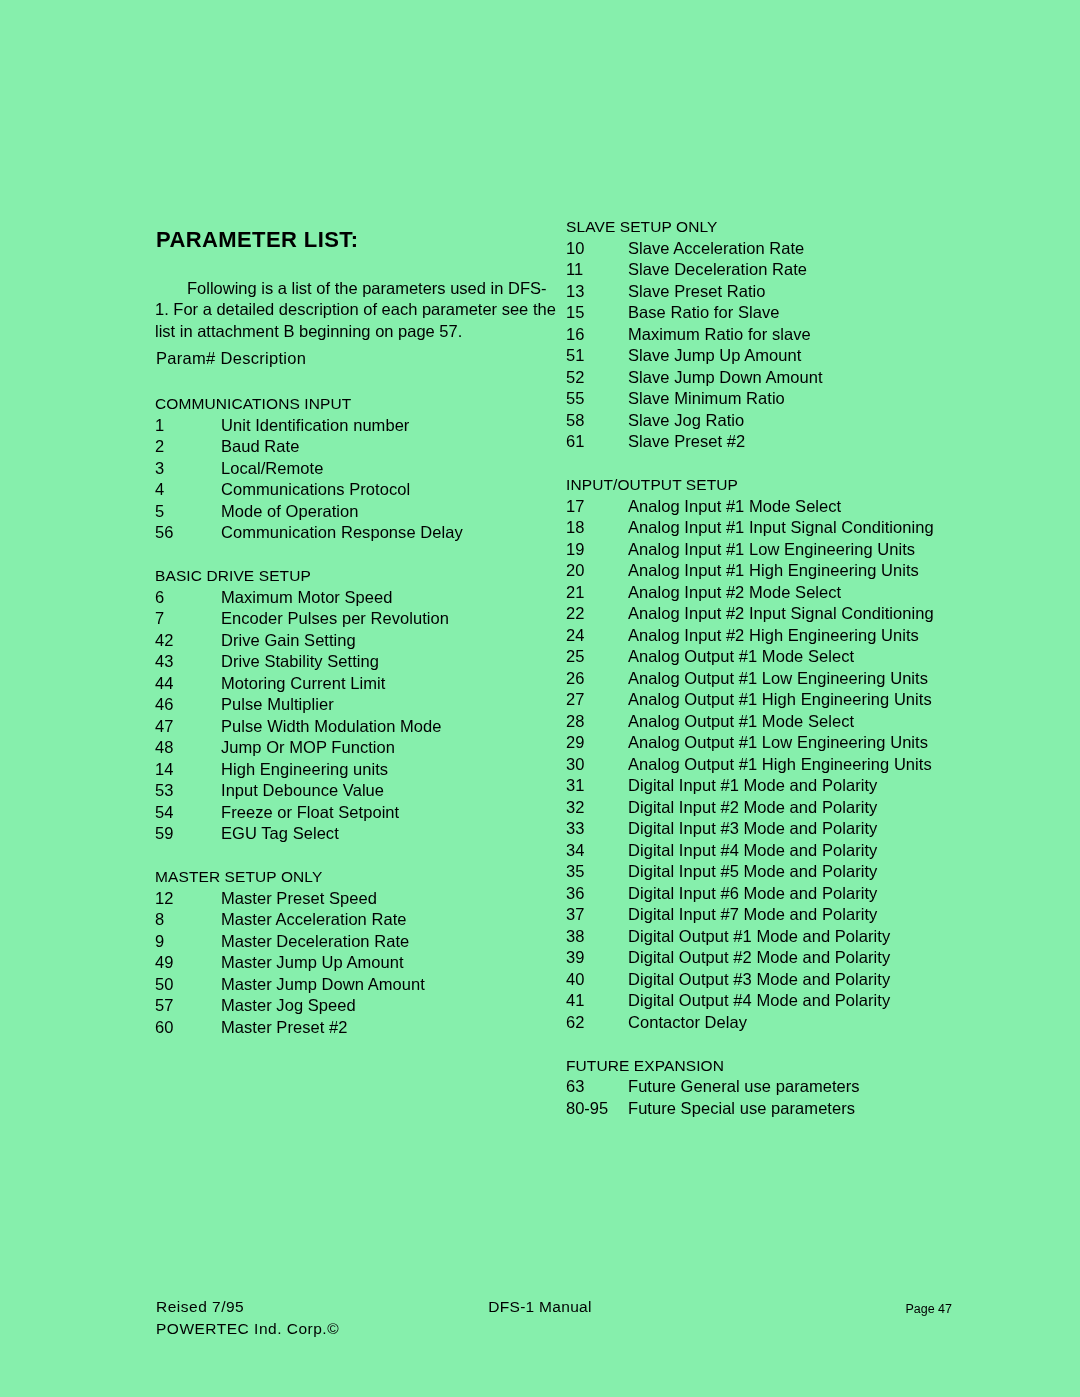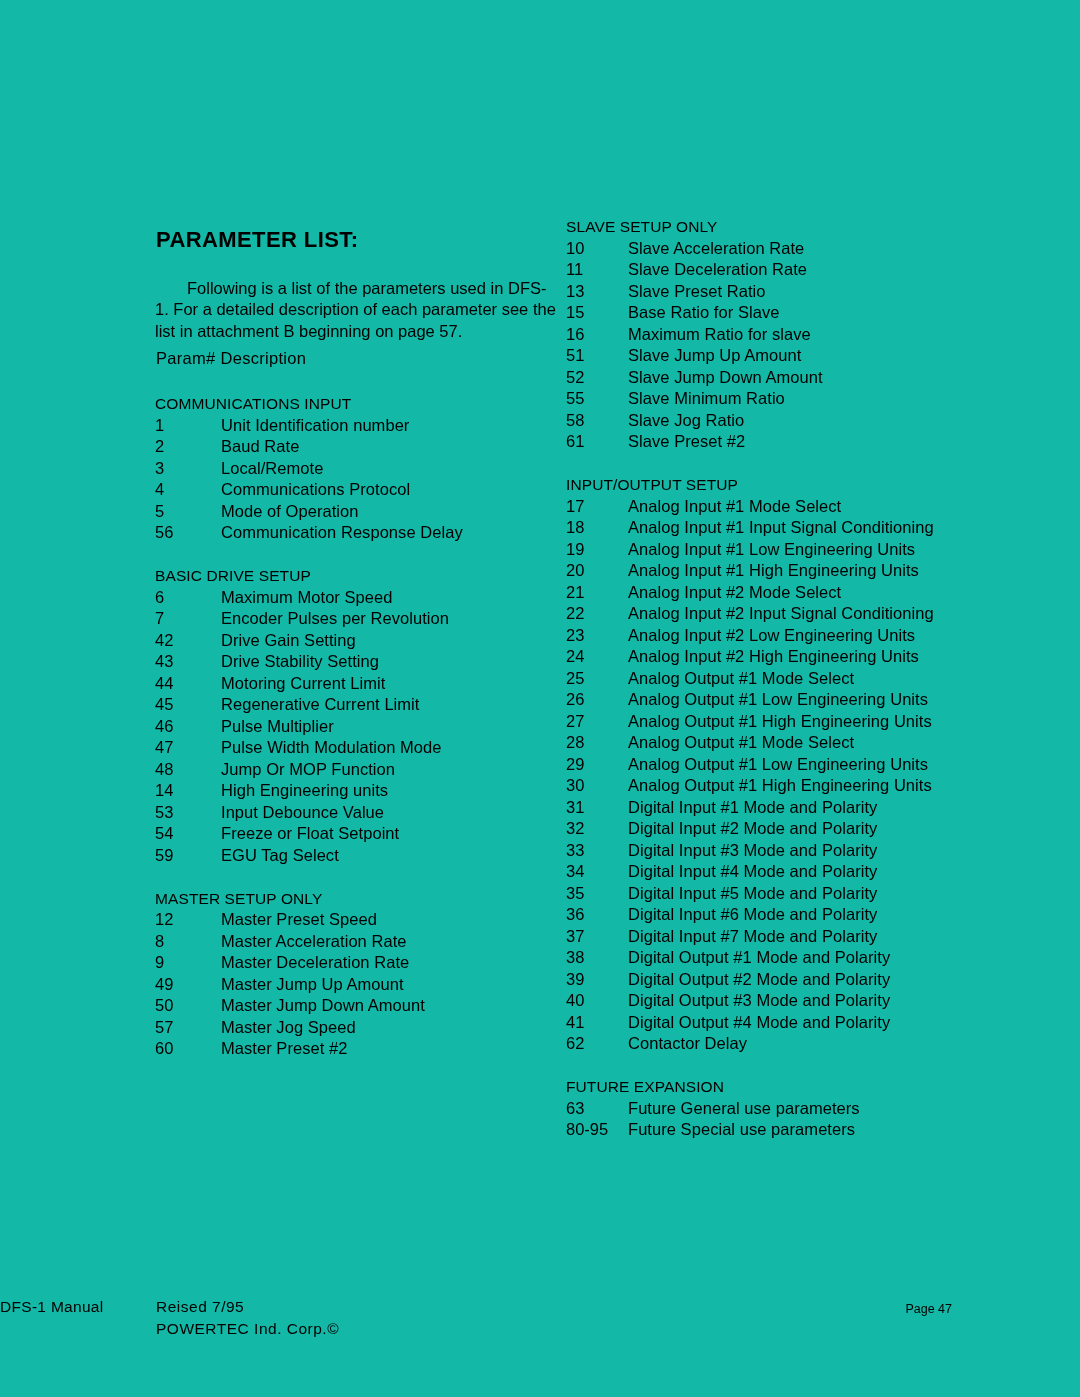--- a/index.html
+++ b/index.html
@@ -13,21 +13,21 @@
     height: 1397px;
     position: relative;
     font-family: "Liberation Sans", "DejaVu Sans", sans-serif;
     color: #000000;
     -webkit-font-smoothing: none;
   }
 
   .page {
     position: absolute;
     inset: 0;
-    background: #14b8a6;
+    background: #86efac;
     padding-left: 36px;
   }
 
   
   .page-title {
     position: absolute;
     left: 156px;
     top: 212px;
     font-size: 22px;
     line-height: 26px;
@@ -111,21 +111,21 @@
     font-size: 15.5px;
     line-height: 22px;
     letter-spacing: 0.5px;
     white-space: nowrap;
   }
   .footer-center {
     position: absolute;
     left: 0;
     right: 0;
     top: 0;
-    text-align: left;
+    text-align: center;
     font-size: 15.5px;
     line-height: 22px;
     letter-spacing: 0.3px;
   }
   .footer-right {
     position: absolute;
     right: 128px;
     top: 2px;
     font-size: 12.5px;
     line-height: 22px;
@@ -191,24 +191,20 @@
           </div>
           <div class="row">
             <span class="num">43</span>
             <span class="desc">Drive Stability Setting</span>
           </div>
           <div class="row">
             <span class="num">44</span>
             <span class="desc">Motoring Current Limit</span>
           </div>
           <div class="row">
-            <span class="num">45</span>
-            <span class="desc">Regenerative Current Limit</span>
-          </div>
-          <div class="row">
             <span class="num">46</span>
             <span class="desc">Pulse Multiplier</span>
           </div>
           <div class="row">
             <span class="num">47</span>
             <span class="desc">Pulse Width Modulation Mode</span>
           </div>
           <div class="row">
             <span class="num">48</span>
             <span class="desc">Jump Or MOP Function</span>
@@ -331,24 +327,20 @@
             <span class="num">20</span>
             <span class="desc">Analog Input #1 High Engineering Units</span>
           </div>
           <div class="row">
             <span class="num">21</span>
             <span class="desc">Analog Input #2 Mode Select</span>
           </div>
           <div class="row">
             <span class="num">22</span>
             <span class="desc">Analog Input #2 Input Signal Conditioning</span>
-          </div>
-          <div class="row">
-            <span class="num">23</span>
-            <span class="desc">Analog Input #2 Low Engineering Units</span>
           </div>
           <div class="row">
             <span class="num">24</span>
             <span class="desc">Analog Input #2 High Engineering Units</span>
           </div>
           <div class="row">
             <span class="num">25</span>
             <span class="desc">Analog Output #1 Mode Select</span>
           </div>
           <div class="row">

